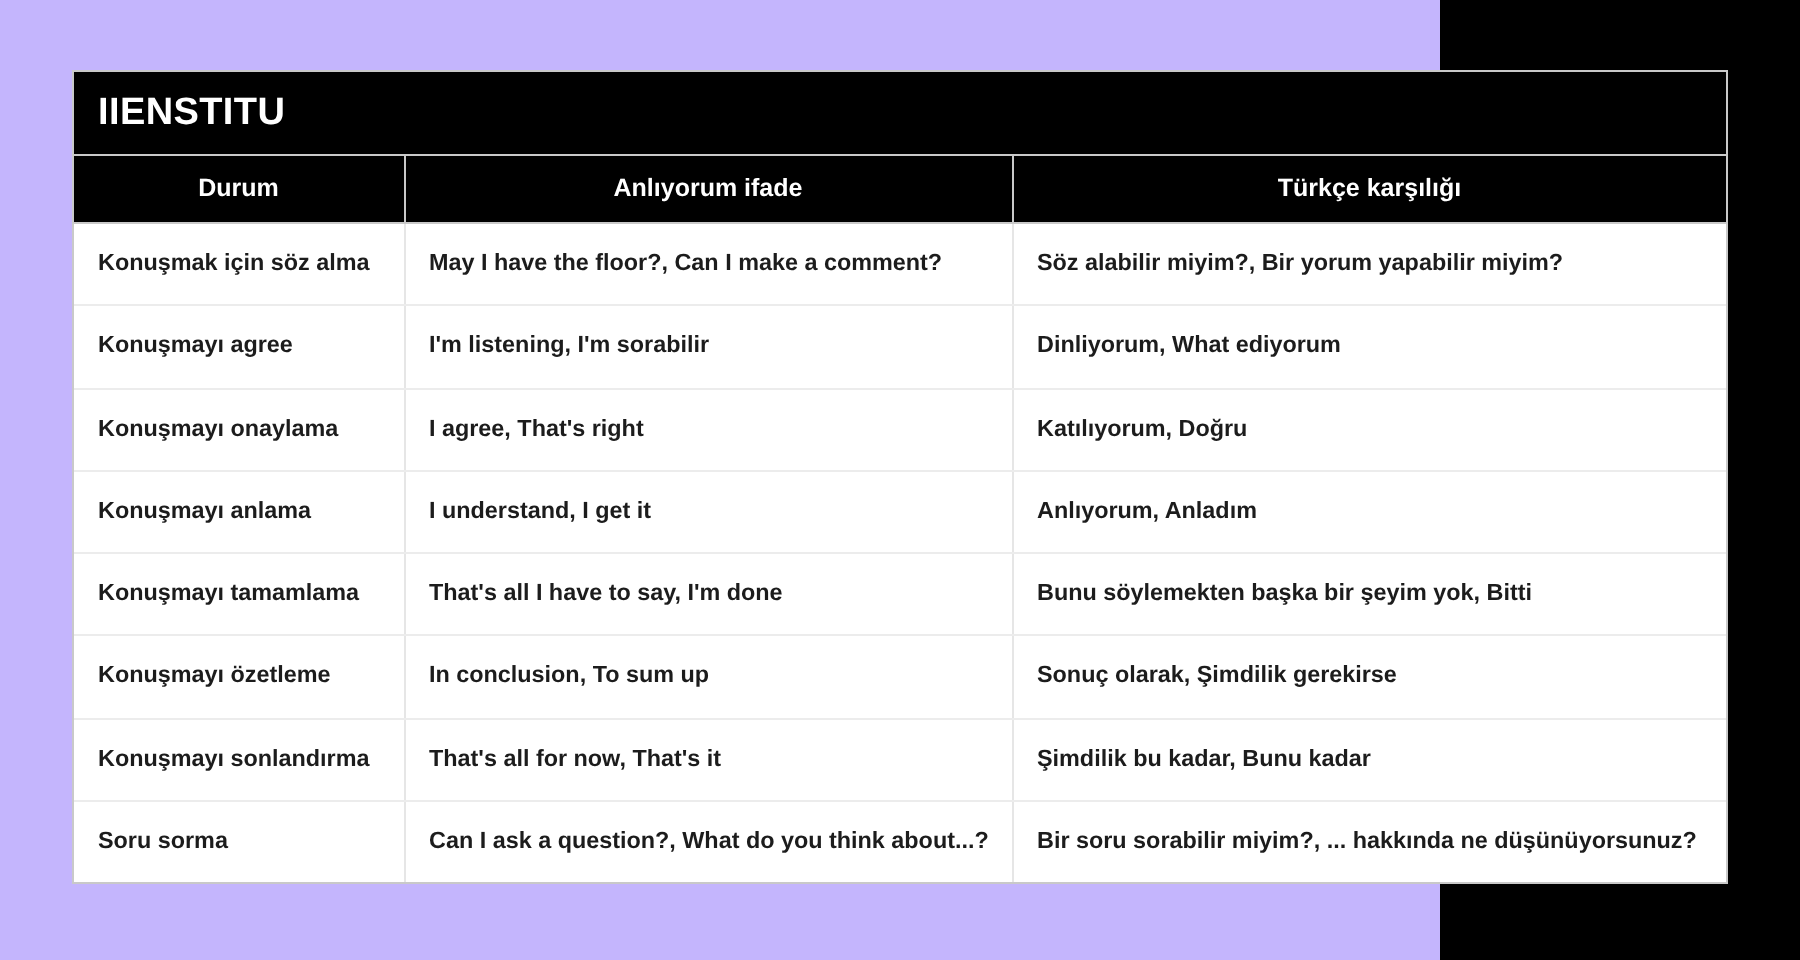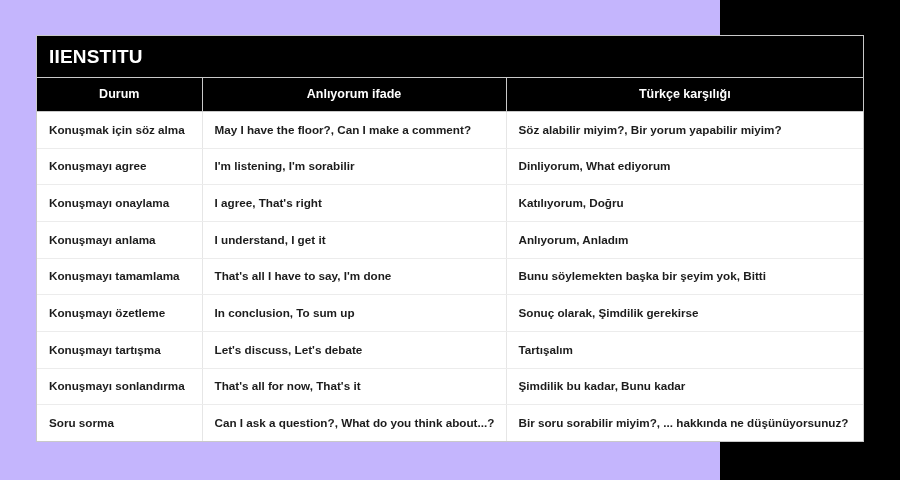--- a/index.html
+++ b/index.html
@@ -147,25 +147,20 @@
           <td>Konuşmayı tamamlama</td>
           <td>That's all I have to say, I'm done</td>
           <td>Bunu söylemekten başka bir şeyim yok, Bitti</td>
         </tr>
         <tr>
           <td>Konuşmayı özetleme</td>
           <td>In conclusion, To sum up</td>
           <td>Sonuç olarak, Şimdilik gerekirse</td>
         </tr>
         <tr>
-          <td>Konuşmayı tartışma</td>
-          <td>Let's discuss, Let's debate</td>
-          <td>Tartışalım</td>
-        </tr>
-        <tr>
           <td>Konuşmayı sonlandırma</td>
           <td>That's all for now, That's it</td>
           <td>Şimdilik bu kadar, Bunu kadar</td>
         </tr>
         <tr>
           <td>Soru sorma</td>
           <td>Can I ask a question?, What do you think about...?</td>
           <td>Bir soru sorabilir miyim?, ... hakkında ne düşünüyorsunuz?</td>
         </tr>
       </tbody>

